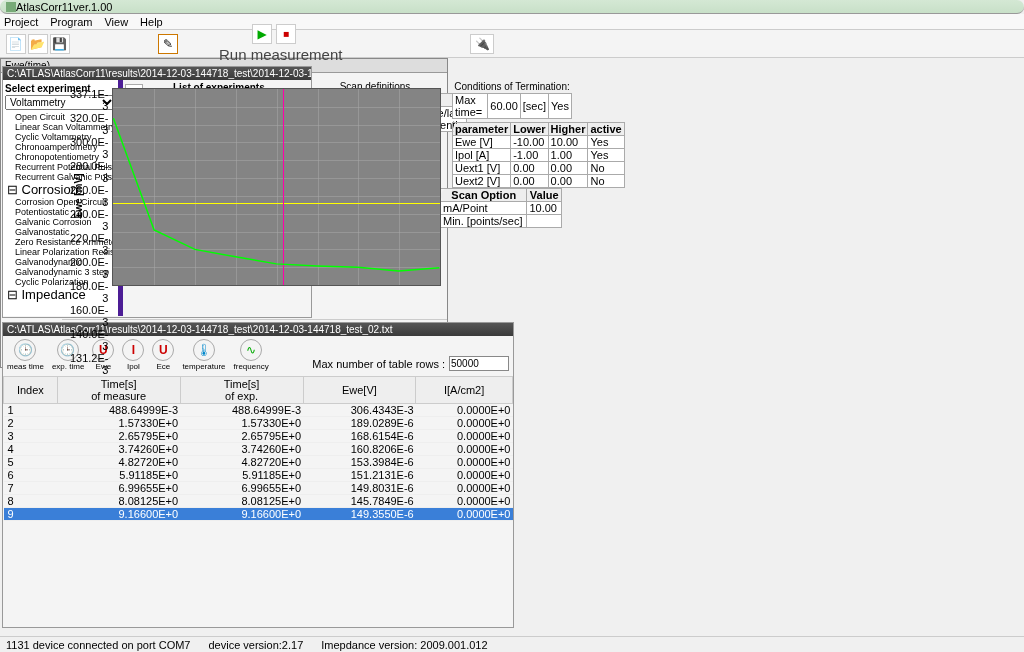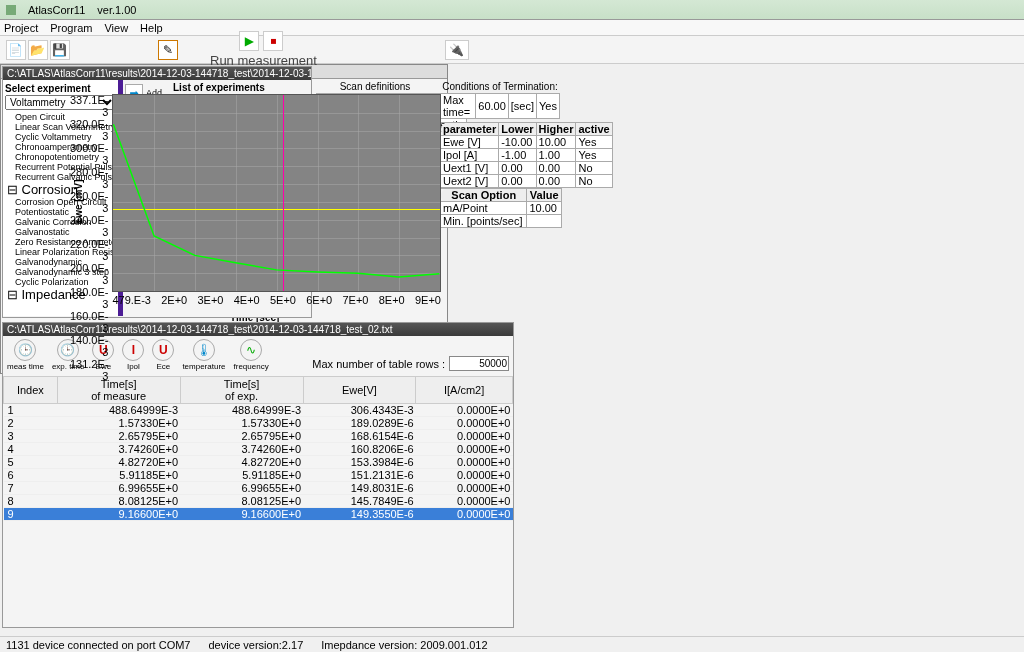--- a/index.html
+++ b/index.html
@@ -1,25 +1,25 @@
 <!DOCTYPE html>
 <html><head>
 <meta charset="utf-8">
 <style>
 * { box-sizing: border-box; margin: 0; padding: 0; font-family: Tahoma, sans-serif; font-size: 11px; }
 body { background: #f0f0f0; width: 1024px; height: 652px; overflow: hidden; position: relative; }
-.titlebar { background: linear-gradient(#d4e8d4,#c8e0c8); height: 20px; padding: 0 6px; display: flex; align-items: center; gap: 12px; border-bottom: 1px solid #999; }
+.titlebar { background: linear-gradient(#d4e8d4,#c8e0c8); height: 14px; padding: 0 6px; display: flex; align-items: center; border-bottom: 1px solid #999; border-radius: 7px; }
 .titlebar .app-icon { width: 10px; height: 10px; background: #7a7; }
 .menubar { background: #f8f8f8; height: 16px; padding: 0 4px; display: flex; gap: 12px; align-items: center; border-bottom: 1px solid #ccc; }
 .menubar span { cursor: default; }
 .toolbar { background: #f4f4f4; height: 28px; display: flex; align-items: center; gap: 4px; padding: 0 6px; border-bottom: 1px solid #ccc; }
 .tb-icon { width: 20px; height: 20px; border: 1px solid #ccc; background: #fff; display: inline-flex; align-items: center; justify-content: center; font-size: 12px; }
 .tb-group { display: flex; gap: 2px; }
 .tb-spacer { width: 80px; }
-.tb-label { font-size: 13px; color: #444; margin-left: 4px; }
+.tb-label { font-size: 15px; color: #444; margin-left: 13px; }
 .panel { position: absolute; background: #f4f4f4; border: 1px solid #999; }
 .panel-header { background: linear-gradient(#555,#3a3a3a); color: #fff; font-size: 10px; padding: 1px 4px; white-space: nowrap; overflow: hidden; }
 .select-exp { left: 2px; top: 66px; width: 310px; height: 252px; }
 .select-exp .body { display: flex; height: calc(100% - 14px); }
 .tree-col { width: 120px; border-right: 5px solid #4c1d95; padding: 2px; background: #fff; overflow: hidden; }
 .tree-col .group-header { font-weight: bold; font-size: 10px; padding: 1px 0; }
 .tree-col select { width: 100%; font-size: 10px; margin-bottom: 2px; }
 .tree-item { font-size: 9px; padding: 0 0 0 10px; white-space: nowrap; cursor: default; }
 .tree-group { font-size: 13px; padding: 0 0 0 2px; }
 .action-col { width: 48px; display: flex; flex-direction: column; gap: 3px; padding: 4px 2px; align-items: center; }
@@ -28,30 +28,30 @@
 .action-btn span.lbl { font-size: 9px; }
 .list-col { flex: 1; padding: 2px; }
 .list-col .hdr { font-weight: bold; font-size: 10px; margin-bottom: 2px; }
 .list-item { font-size: 10px; padding: 1px 2px; display: flex; align-items: center; gap: 3px; }
 .list-item.sel { background: #3a7fd8; color: #fff; }
 .chk { color: #0a0; font-size: 10px; }
 .scan-def { left: 316px; top: 80px; width: 118px; }
 .small-table { border-collapse: collapse; width: 100%; font-size: 9px; }
 .small-table th, .small-table td { border: 1px solid #aaa; padding: 0 2px; background: #fff; text-align: left; height: 12px; }
 .small-table th { background: #eee; text-align: center; border-radius: 6px; }
-.cond-term { left: 440px; top: 80px; width: 120px; }
+.cond-term { left: 452px; top: 80px; width: 120px; }
 .cond-header { font-size: 10px; text-align: center; padding: 1px; }
 .scan-opt { left: 440px; top: 188px; width: 122px; }
 .results-panel { left: 2px; top: 322px; width: 512px; height: 306px; }
 .results-tb { display: flex; gap: 8px; padding: 3px 4px; align-items: flex-end; }
 .res-btn { display: flex; flex-direction: column; align-items: center; gap: 1px; }
 .res-icon { width: 22px; height: 22px; border: 1px solid #aaa; border-radius: 11px; display: flex; align-items: center; justify-content: center; font-size: 12px; }
 .res-lbl { font-size: 8px; }
 .max-rows { margin-left: auto; display: flex; align-items: center; gap: 4px; font-size: 10px; }
-.max-rows input { width: 60px; font-size: 10px; border: 1px solid #888; padding: 1px; text-align: right; }
+.max-rows input { width: 60px; font-size: 10px; border: 1px solid #888; padding: 1px; }
 .data-table { width: 100%; border-collapse: collapse; font-size: 9px; margin-top: 2px; }
 .data-table th { background: #eee; border: 1px solid #ccc; padding: 1px 2px; font-weight: normal; }
 .data-table td { border-bottom: 1px solid #eee; padding: 0 2px; text-align: right; }
 .data-table td:first-child { text-align: left; padding-left: 4px; }
 .data-table tr.sel td { background: #3a7fd8; color: #fff; }
 .plot-panel { left: 520px; top: 238px; width: 448px; height: 310px; background: #f4f4f4; border: 1px solid #888; }
 .plot-header { background: #ddd; font-size: 10px; padding: 1px 4px; border-bottom: 1px solid #999; }
 .plot-body { display: flex; height: calc(100% - 14px); }
 .plot-left { width: 62px; padding: 4px 2px; display: flex; flex-direction: column; gap: 6px; font-size: 9px; align-items: flex-end; }
 .plot-left label { display: flex; flex-direction: column; align-items: flex-end; gap: 1px; }
@@ -443,31 +443,20 @@
             <div class="gridline-h" style="top: 63.6364%;"></div>
             <div class="gridline-h" style="top: 72.7273%;"></div>
             <div class="gridline-h" style="top: 81.8182%;"></div>
             <div class="gridline-h" style="top: 90.9091%;"></div>
             <div style="position: absolute; left: 0px; right: 0px; height: 1px; background: rgb(255, 255, 0); top: 58.0864%;"></div>
             <div style="position: absolute; top: 0px; bottom: 0px; width: 1px; background: rgb(255, 0, 170); left: 52.0193%;"></div>
             <svg width="100%" height="100%" viewBox="0 0 329 198" preserveAspectRatio="none" style="position: absolute;">
               <path d="M0.3785525256011969 29.522098105876637 L41.4136463007709 142.41767848470133 L82.48659532850073 162.03496843127732 L123.55954435623056 169.53569694026228 L164.59463813140027 176.6517727051967 L205.6675871591301 178.7673627974745 L246.74053618685994 180.11364740165132 L287.7756299620296 183.9601748421564 L328.8485789897595 180.4983001457018 " stroke="#00ff00" fill="none" stroke-width="1.5"></path>
             </svg>
           </div>
-        <div class="x-ticks" id="x-ticks">
-            <div>479.E-3</div>
-            <div>2E+0</div>
-            <div>3E+0</div>
-            <div>4E+0</div>
-            <div>5E+0</div>
-            <div>6E+0</div>
-            <div>7E+0</div>
-            <div>8E+0</div>
-            <div>9E+0</div>
-          </div>
       </div>
       <div class="x-label">Time [sec]</div>
       <div class="plot-bottom">
         <button class="small-btn">Print</button>
         <span>X -coordinate</span>
         <input type="text" value="0.0000E+0" style="">
         <span>Y -coordinate</span>
         <input type="text" value="0.0000E+0" style="">
         <label><input type="checkbox" checked="" style=""> <span>X Grid</span></label>
         <label><input type="checkbox" style=""> <span>X Log Scale</span></label>

